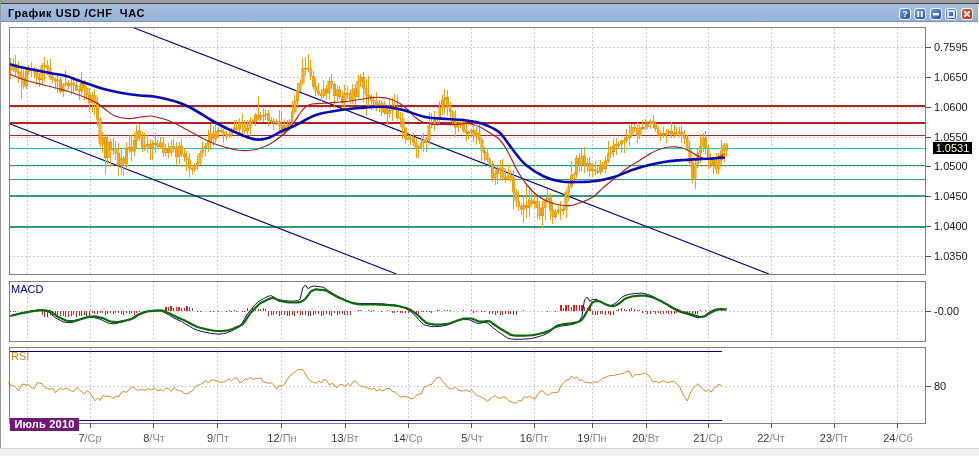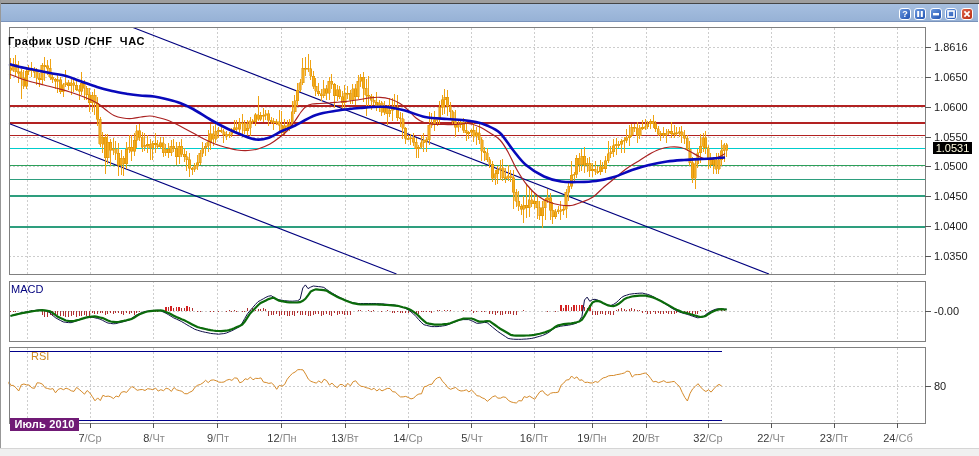--- a/index.html
+++ b/index.html
@@ -1,30 +1,30 @@
 <!DOCTYPE html>
 <html><head><meta charset="utf-8"><style>
 html,body{margin:0;padding:0;width:979px;height:456px;overflow:hidden;background:#fff;
 font-family:"Liberation Sans",sans-serif;}
 #win{position:absolute;left:0;top:0;width:979px;height:456px;}
 #topedge{position:absolute;left:0;top:0;width:979px;height:3px;background:#9e9e9e;border-bottom:1px solid #454545;}
 #leftedge{position:absolute;left:0;top:0;width:1px;height:448px;background:#989898;}
 #titlebar{position:absolute;left:1px;top:4px;width:977px;height:17px;
 background:linear-gradient(#a6bfe0,#97b2d6);border-bottom:1px solid #7a93bb;}
-#title{position:absolute;left:7px;top:3px;font-size:11px;font-weight:bold;color:#000;letter-spacing:0.6px;margin-top:28px;}
+#title{position:absolute;left:7px;top:3px;font-size:11px;font-weight:bold;color:#000;letter-spacing:0.6px;}
 .btnrow{position:absolute;right:5px;top:2px;display:flex;gap:3.6px;}
 .wbtn{width:12px;height:12px;}
 #bottombar{position:absolute;left:0;top:448px;width:979px;height:8px;background:#f0f0f0;border-top:1px solid #d5d5d5;}
 .axl{position:absolute;font-size:11px;color:#1a1a1a;}
 .dayl{position:absolute;font-size:11px;width:48px;text-align:center;white-space:nowrap;}
 .dn{color:#3a3a3a;}.dr{color:#8a8a8a;}
 #emalbl{position:absolute;left:11px;top:30px;font-size:11px;font-weight:normal;letter-spacing:0.3px;}
 #emalbl .r{color:#bb2222;}#emalbl .b{color:#2222aa;}
 #macdlbl{position:absolute;left:11px;top:283px;font-size:11px;font-weight:normal;color:#00007d;}
-#rsilbl{position:absolute;left:11px;top:350px;font-size:11px;font-weight:normal;color:#cc8822;padding-left:20px;}
+#rsilbl{position:absolute;left:11px;top:350px;font-size:11px;font-weight:normal;color:#cc8822;}
 #datebox{position:absolute;left:10px;top:418px;width:69px;height:13px;background:#701a75;
 color:#fff;font-size:11px;font-weight:bold;text-align:center;line-height:13px;letter-spacing:0.2px;}
 #pricebadge{position:absolute;left:933px;top:142px;width:39px;height:12px;background:#000000;
 color:#fffce0;font-size:11px;line-height:12px;text-align:center;}
 </style></head><body>
 <div id="win">
 <svg width="979" height="456" viewBox="0 0 979 456" shape-rendering="crispEdges" style="position:absolute;left:0;top:0">
       <path d="M9,47.5H925M9,77.3H925M9,107.2H925M9,137.1H925M9,166.9H925M9,196.8H925M9,226.6H925M9,256.5H925M27.5,27.5V274M27.5,281V341M27.5,347.5V423M90.5,27.5V274M90.5,281V341M90.5,347.5V423M153.5,27.5V274M153.5,281V341M153.5,347.5V423M217.5,27.5V274M217.5,281V341M217.5,347.5V423M281.5,27.5V274M281.5,281V341M281.5,347.5V423M345.0,27.5V274M345.0,281V341M345.0,347.5V423M408.5,27.5V274M408.5,281V341M408.5,347.5V423M471.5,27.5V274M471.5,281V341M471.5,347.5V423M534.5,27.5V274M534.5,281V341M534.5,347.5V423M592.0,27.5V274M592.0,281V341M592.0,347.5V423M646.0,27.5V274M646.0,281V341M646.0,347.5V423M708.0,27.5V274M708.0,281V341M708.0,347.5V423M771.0,27.5V274M771.0,281V341M771.0,347.5V423M834.0,27.5V274M834.0,281V341M834.0,347.5V423M897.5,27.5V274M897.5,281V341M897.5,347.5V423M9,311.4H925M9,386.0H925" stroke="#cdcdcd" fill="none" stroke-width="1" stroke-dasharray="2,2"></path>
       <line x1="9" y1="106.0" x2="925" y2="106.0" stroke="#b22222" stroke-width="1.6"></line>
       <line x1="9" y1="123.0" x2="925" y2="123.0" stroke="#b22222" stroke-width="1.6"></line>
@@ -99,41 +99,41 @@
           </linearGradient>
 <linearGradient id="gr1" x1="0" y1="0" x2="1" y2="1">
             <stop offset="0" stop-color="#e2654a"></stop>
             <stop offset="1" stop-color="#b52a10"></stop>
           </linearGradient>
 </defs>
       </svg>
 </div>
 <div id="macdlbl">MACD</div>
 <div id="rsilbl">RSI</div>
-<div class="axl" style="left:934px;top:41.0px">1.8616</div>
+<div class="axl" style="left:934px;top:41.0px">0.7595</div>
     <div class="axl" style="left:934px;top:70.85px">1.0650</div>
     <div class="axl" style="left:934px;top:100.7px">1.0600</div>
     <div class="axl" style="left:934px;top:130.55px">1.0550</div>
     <div class="axl" style="left:934px;top:160.4px">1.0500</div>
     <div class="axl" style="left:934px;top:190.25px">1.0450</div>
     <div class="axl" style="left:934px;top:220.10000000000002px">1.0400</div>
     <div class="axl" style="left:934px;top:249.95000000000005px">1.0350</div>
     <div class="axl" style="left:934px;top:304.9px">-0.00</div>
     <div class="axl" style="left:934px;top:379.5px">80</div>
     <div class="dayl" style="left:4px;top:451px"><span class="dn">6</span><span class="dr">/Вт</span></div>
     <div class="dayl" style="left:66px;top:432px"><span class="dn">7</span><span class="dr">/Ср</span></div>
     <div class="dayl" style="left:130px;top:432px"><span class="dn">8</span><span class="dr">/Чт</span></div>
     <div class="dayl" style="left:194px;top:432px"><span class="dn">9</span><span class="dr">/Пт</span></div>
     <div class="dayl" style="left:258px;top:432px"><span class="dn">12</span><span class="dr">/Пн</span></div>
     <div class="dayl" style="left:321px;top:432px"><span class="dn">13</span><span class="dr">/Вт</span></div>
     <div class="dayl" style="left:384px;top:432px"><span class="dn">14</span><span class="dr">/Ср</span></div>
     <div class="dayl" style="left:448px;top:432px"><span class="dn">5</span><span class="dr">/Чт</span></div>
     <div class="dayl" style="left:510px;top:432px"><span class="dn">16</span><span class="dr">/Пт</span></div>
     <div class="dayl" style="left:568px;top:432px"><span class="dn">19</span><span class="dr">/Пн</span></div>
     <div class="dayl" style="left:622px;top:432px"><span class="dn">20</span><span class="dr">/Вт</span></div>
-    <div class="dayl" style="left:684px;top:432px"><span class="dn">32</span><span class="dr">/Ср</span></div>
+    <div class="dayl" style="left:684px;top:432px"><span class="dn">21</span><span class="dr">/Ср</span></div>
     <div class="dayl" style="left:747px;top:432px"><span class="dn">22</span><span class="dr">/Чт</span></div>
     <div class="dayl" style="left:810px;top:432px"><span class="dn">23</span><span class="dr">/Пт</span></div>
     <div class="dayl" style="left:874px;top:432px"><span class="dn">24</span><span class="dr">/Сб</span></div>
 <div id="datebox">Июль 2010</div>
 <div id="pricebadge">1.0531</div>
 <div id="bottombar"></div>
 </div>
 
 </body></html>

